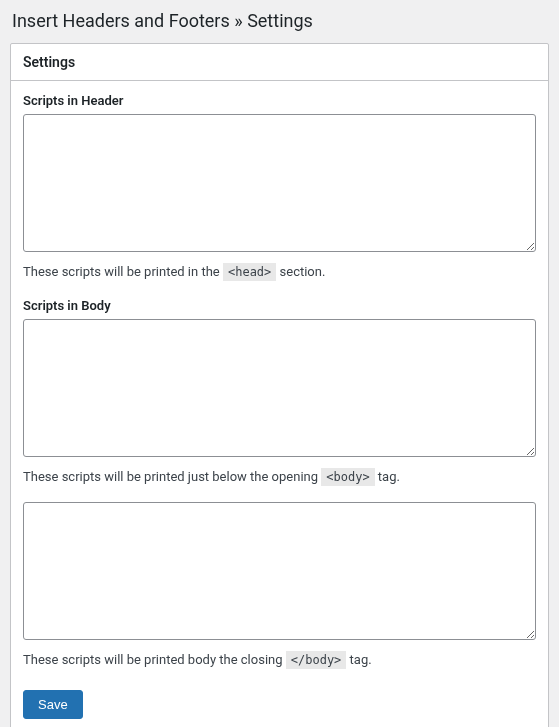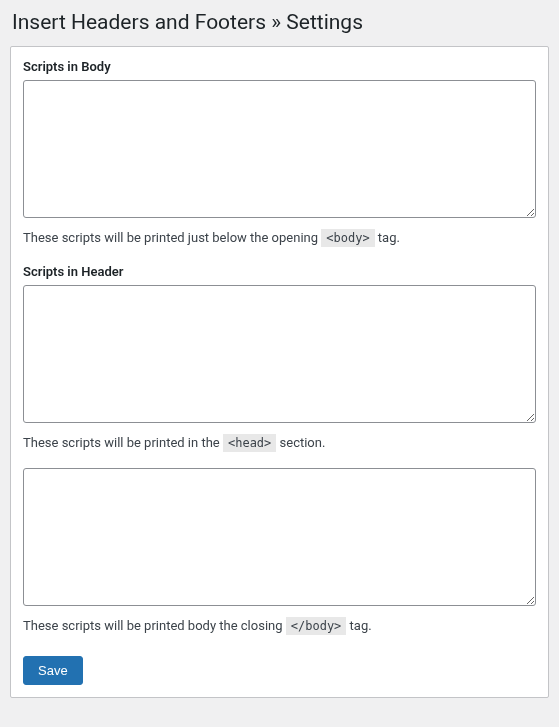--- a/index.html
+++ b/index.html
@@ -9,21 +9,21 @@
     }
     body {
       font-family: -apple-system, BlinkMacSystemFont, "Segoe UI", Roboto, Helvetica, Arial, sans-serif;
       background: #f0f0f1;
       padding: 10px;
       width: 559px;
       height: 727px;
       color: #1d2327;
     }
     .page-title {
-      font-size: 21px;
+      font-size: 18px;
       font-weight: 400;
       color: #1d2327;
       margin-bottom: 12px;
       padding-left: 2px;
     }
     .panel {
       background: #fff;
       border: 1px solid #c3c4c7;
       border-radius: 2px;
     }
@@ -87,35 +87,38 @@
       cursor: pointer;
       margin-top: 4px;
     }
   </style>
 </head>
 <body>
 
 <h1 class="page-title">Insert Headers and Footers » Settings</h1>
 
 <div class="panel">
+  <div class="panel-header">
+    <div class="panel-header-title">Settings</div>
+  </div>
   <div class="panel-body">
+
+    <div class="field-group">
+      <label class="field-label">Scripts in Header</label>
+      <textarea class="field-textarea" style=""></textarea>
+      <p class="field-description">
+        <span>These scripts will be printed in the </span><span class="code-tag">&lt;head&gt;</span><span> section.</span>
+      </p>
+    </div>
 
     <div class="field-group">
       <label class="field-label">Scripts in Body</label>
       <textarea class="field-textarea" style=""></textarea>
       <p class="field-description">
         <span>These scripts will be printed just below the opening </span><span class="code-tag">&lt;body&gt;</span><span> tag.</span>
-      </p>
-    </div>
-
-    <div class="field-group">
-      <label class="field-label">Scripts in Header</label>
-      <textarea class="field-textarea" style=""></textarea>
-      <p class="field-description">
-        <span>These scripts will be printed in the </span><span class="code-tag">&lt;head&gt;</span><span> section.</span>
       </p>
     </div>
 
     <div class="field-group">
       <textarea class="field-textarea smaller" style=""></textarea>
       <p class="field-description">
         <span>These scripts will be printed body the closing </span><span class="code-tag">&lt;/body&gt;</span><span> tag.</span>
       </p>
     </div>
 

